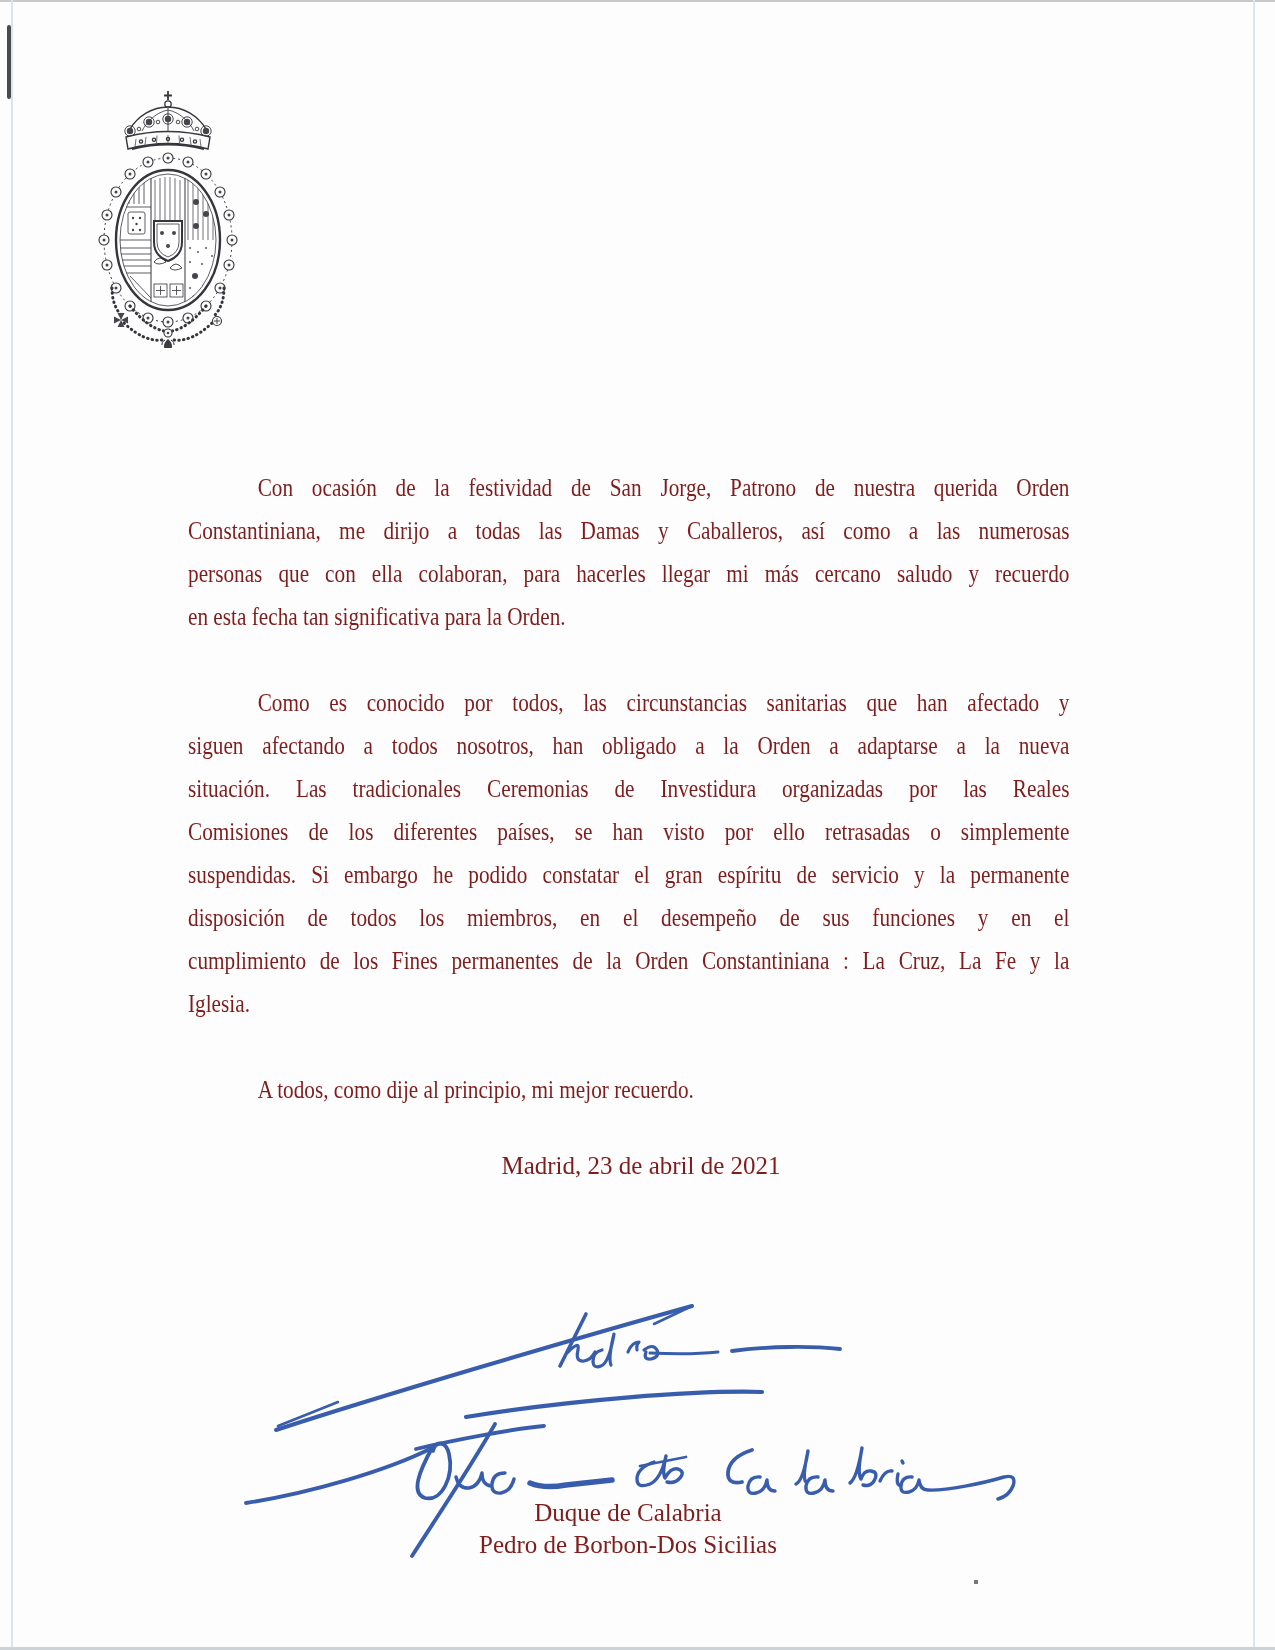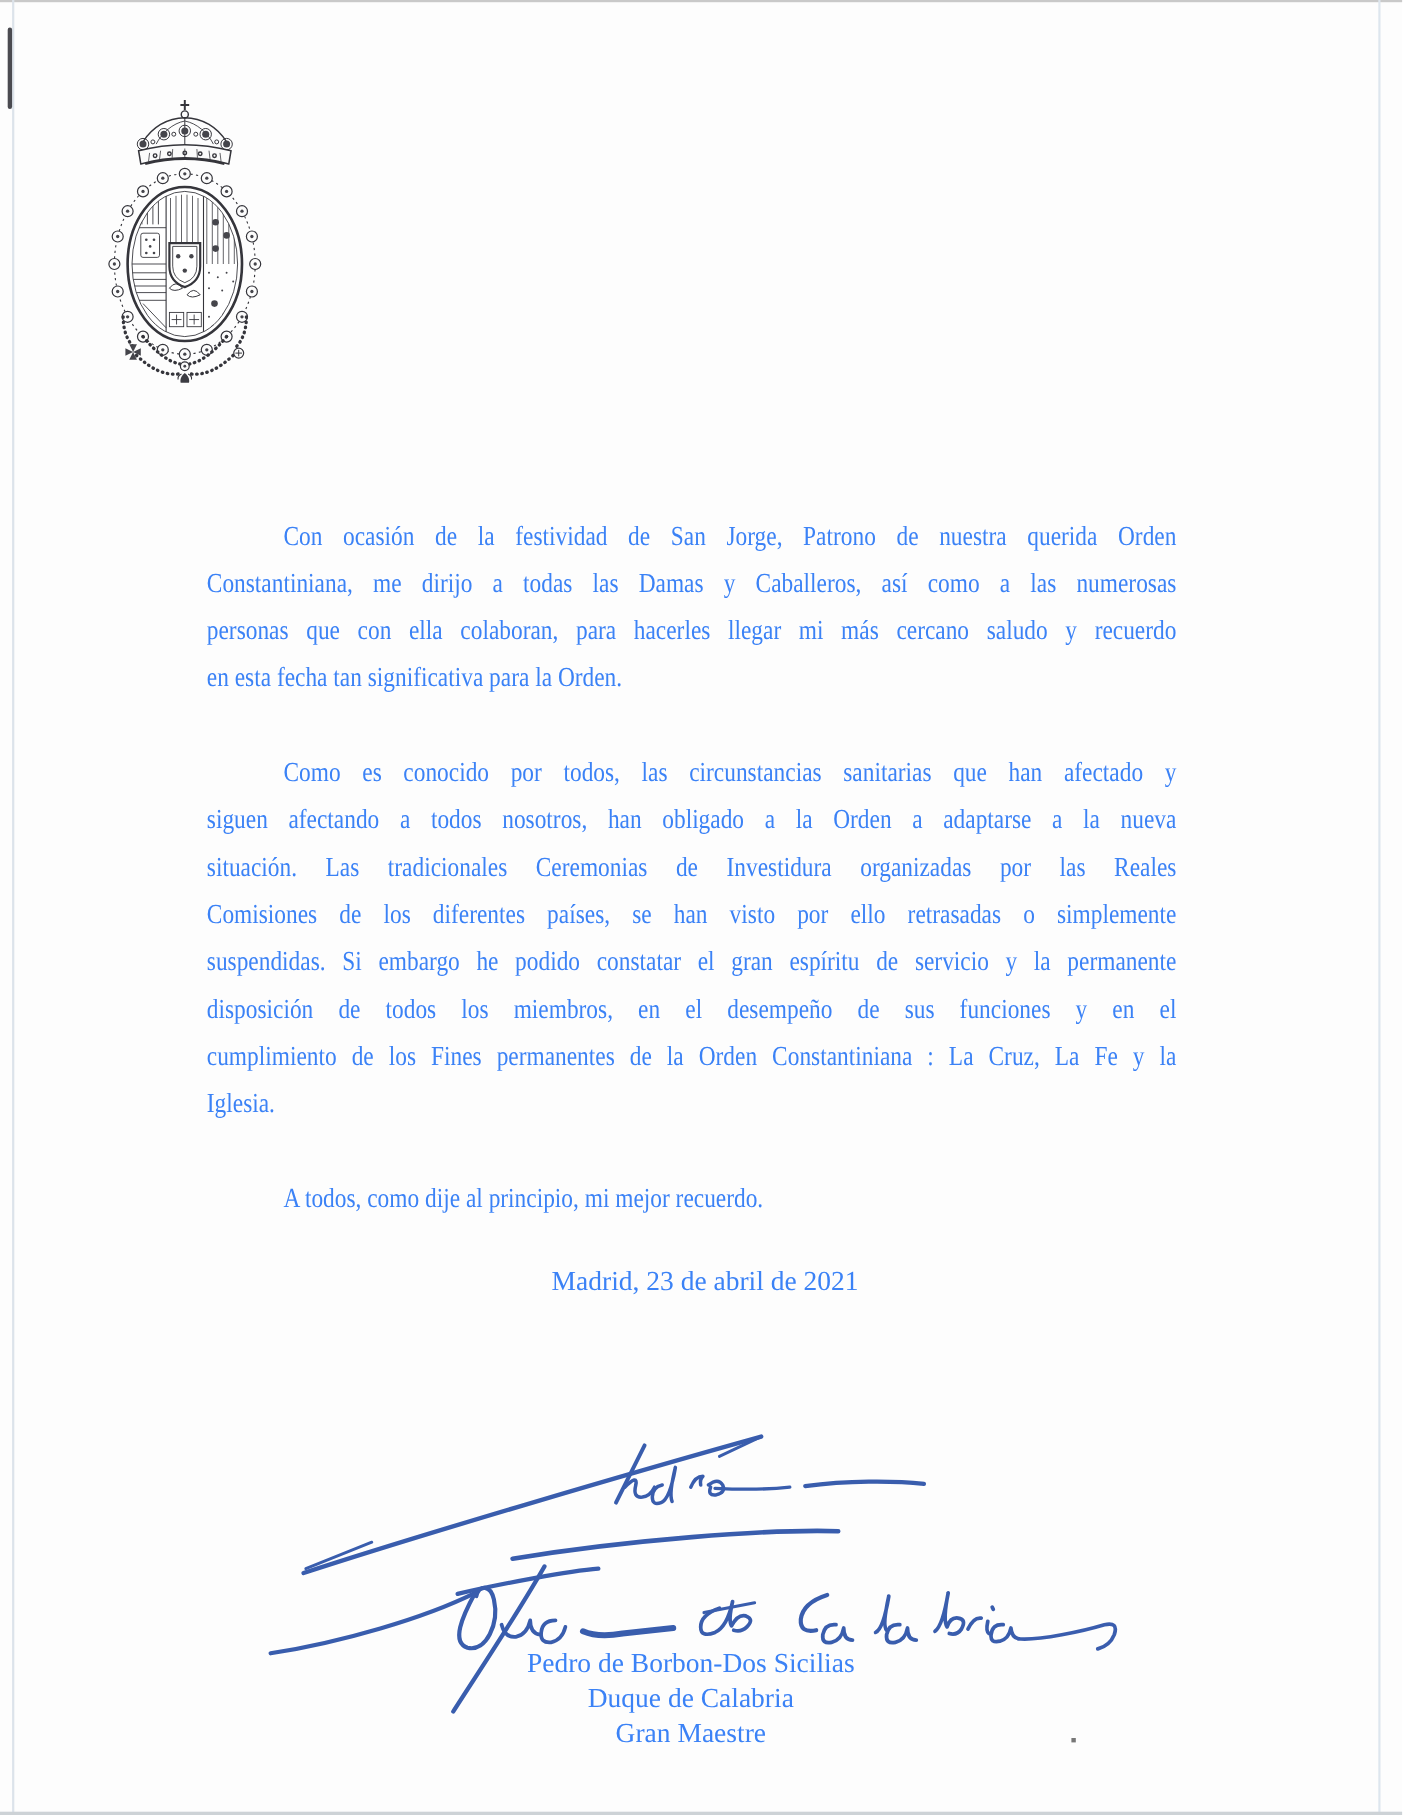--- a/index.html
+++ b/index.html
@@ -1,20 +1,20 @@
 <!DOCTYPE html>
 <html><head>
 <meta charset="utf-8">
 <style>
   html,body{margin:0;padding:0;background:#fff;}
   .page{
     position:relative;width:1275px;height:1650px;overflow:hidden;
     background:#fdfdfd;
     font-family:"Liberation Serif", serif;
-    color:#3b82f6;
+    color:#7f1d1d;
   }
   
   .edge-top{position:absolute;left:0;top:0;width:1275px;height:2px;background:#c9c9c9;}
   .edge-bottom{position:absolute;left:0;bottom:0;width:1275px;height:3px;background:#cdd2d6;}
   .edge-left{position:absolute;left:11px;top:0;width:2px;height:1650px;background:#dce3ea;}
   .edge-right{position:absolute;left:1253px;top:0;width:2px;height:1650px;background:#dde6ee;}
   .mark-topleft{position:absolute;left:7px;top:25px;width:4px;height:74px;background:#4a4a50;border-radius:2px;}
   .speck{position:absolute;left:974px;top:1580px;width:4px;height:4px;background:#777;}
   
   .crest{position:absolute;left:92px;top:90px;width:152px;height:258px;}
@@ -275,18 +275,17 @@
         <path d="M658 274 q-2 9 1 11 M662 261 l1 2" stroke-width="3.4"></path>
         <path d="M672 277 q-10 -1 -11 9 q-1 8 8 6 q8 -2 10 -12 q1 10 9 10 C706 291 744 283 764 277 q13 -3 9 9 q-4 10 -15 13" stroke-width="3.4"></path>
 
         <path d="M255 224 C230 268 195 320 172 356" stroke-width="3.8"></path>
         <path d="M176 249 C214 240 278 228 304 226" stroke-width="3.8"></path>
       </g>
     </svg>
   </div>
 
   <div class="sigblock">
+    <div>Duque de Calabria</div>
     <div>Pedro de Borbon-Dos Sicilias</div>
-    <div>Duque de Calabria</div>
-    <div>Gran Maestre</div>
   </div>
 
 </div>
 
 </body></html>

